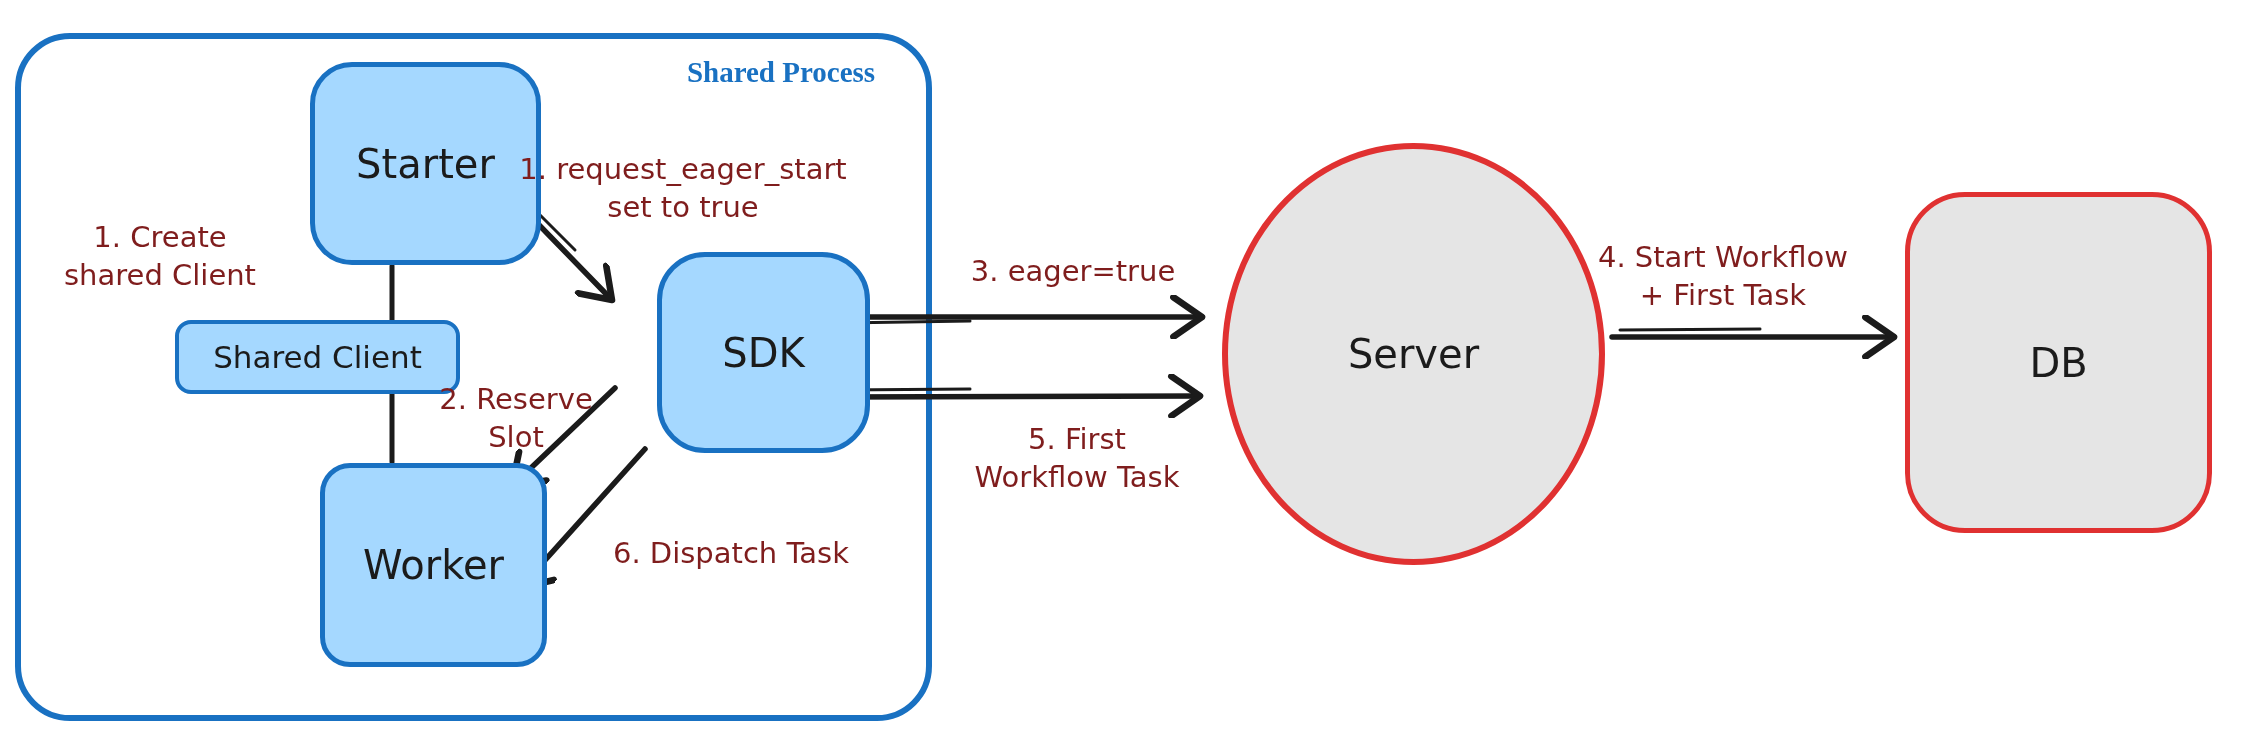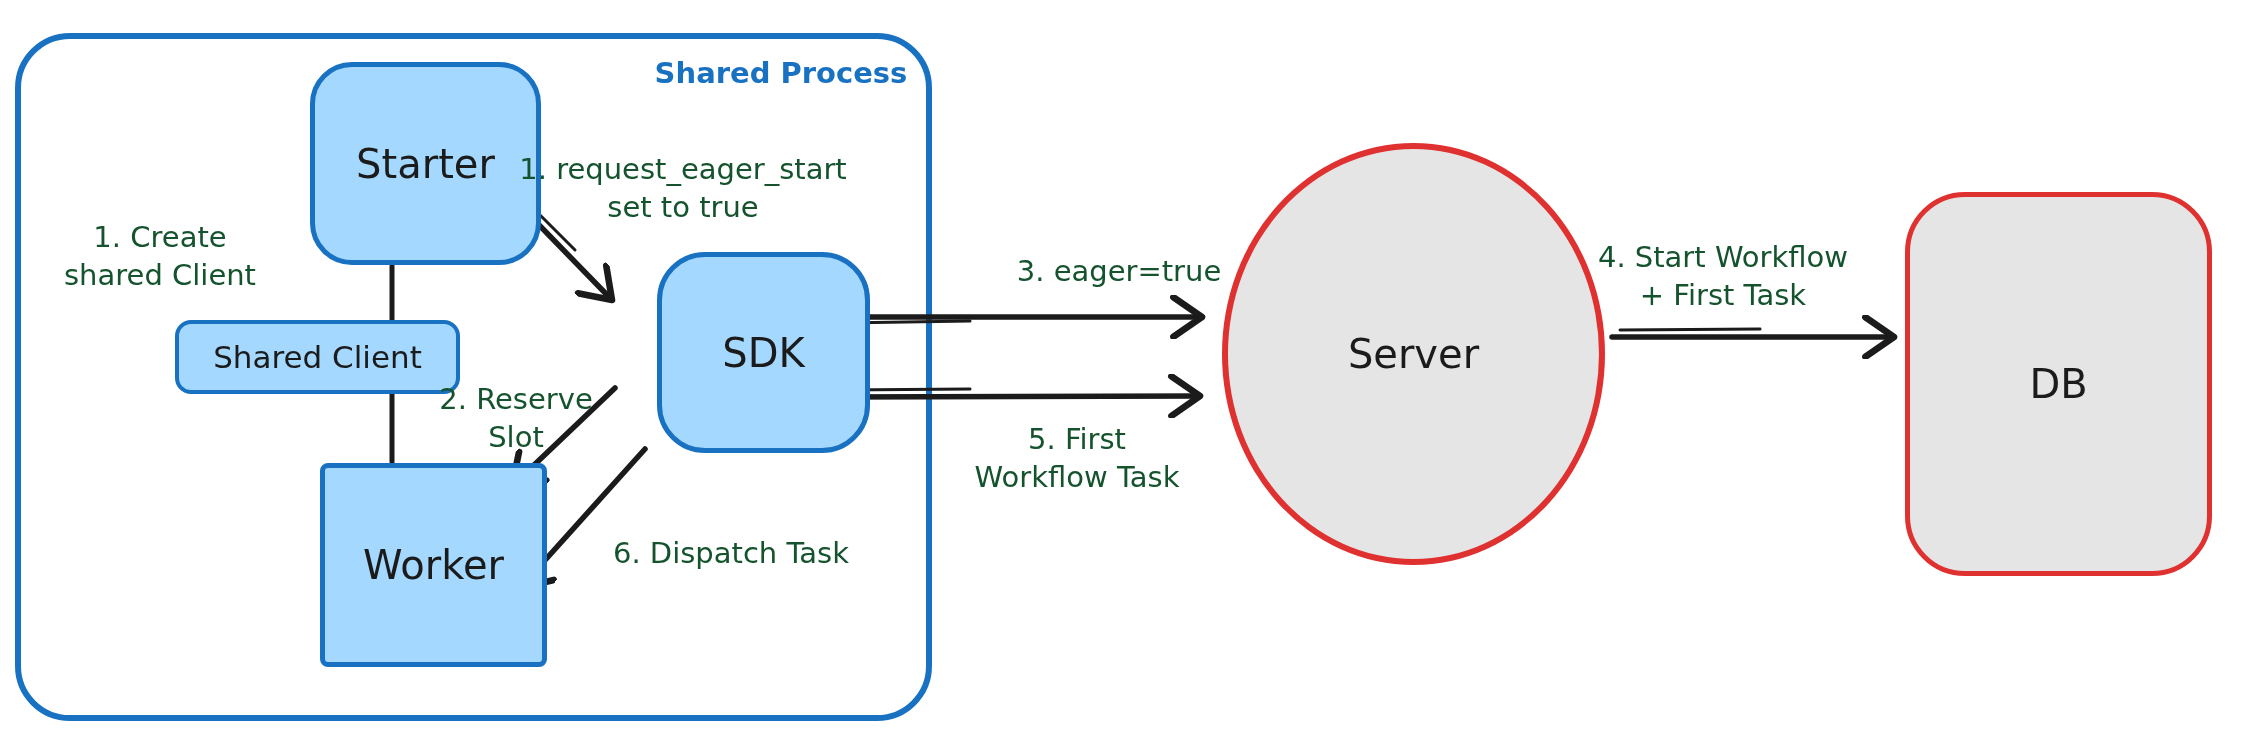--- a/index.html
+++ b/index.html
@@ -35,43 +35,44 @@
     background: transparent;
   }
   #shared-process-label {
     position: absolute;
     left: 646px; top: 56px;
     width: 270px;
     text-align: center;
     font-size: 29px;
     font-weight: bold;
     color: #1971c2;
+    font-family: Liberation Serif, serif;
   }
 
   #starter       { left: 270px;  top: 62px;  width: 231px; height: 203px; border-radius: 42px; }
   #shared-client { left: 135px;  top: 320px; width: 285px; height: 74px;  border-radius: 16px; border-width: 4px; }
-  #worker        { left: 280px;  top: 463px; width: 227px; height: 204px; border-radius: 8px; }
+  #worker        { left: 280px;  top: 463px; width: 227px; height: 204px; border-radius: 30px; }
   #sdk           { left: 617px;  top: 252px; width: 213px; height: 201px; border-radius: 48px; justify-content: center; }
   #server        { left: 1222px; top: 143px; width: 383px; height: 422px; border-radius: 50%; }
-  #db            { left: 1905px; top: 192px; width: 307px; height: 384px; border-radius: 60px; border-width: 5px; }
+  #db            { left: 1905px; top: 192px; width: 307px; height: 341px; border-radius: 60px; border-width: 5px; }
 
   .ann {
     position: absolute;
     transform: translate(-50%, -50%);
     white-space: pre-line;
     text-align: center;
     font-size: 29px;
     line-height: 1.3;
-    color: #14532d;
+    color: #7f1d1d;
   }
   #ann-create-shared-client { left: 160px;  top: 257px; }
   #ann-request-eager-start  { left: 683px;  top: 189px; }
   #ann-reserve-slot         { left: 516px;  top: 419px; }
   #ann-dispatch-task        { left: 731px;  top: 554px; }
-  #ann-eager-true           { left: 1119px; top: 272px; }
+  #ann-eager-true           { left: 1073px; top: 272px; }
   #ann-first-workflow-task  { left: 1077px; top: 459px; }
   #ann-start-workflow       { left: 1714px; top: 277px; margin-left: 9px; }
 
   #arrow-layer { position: absolute; left: 0; top: 0; width: 2248px; height: 754px; }
 </style>
 </head>
 <body>
 
 <div id="canvas">
 

